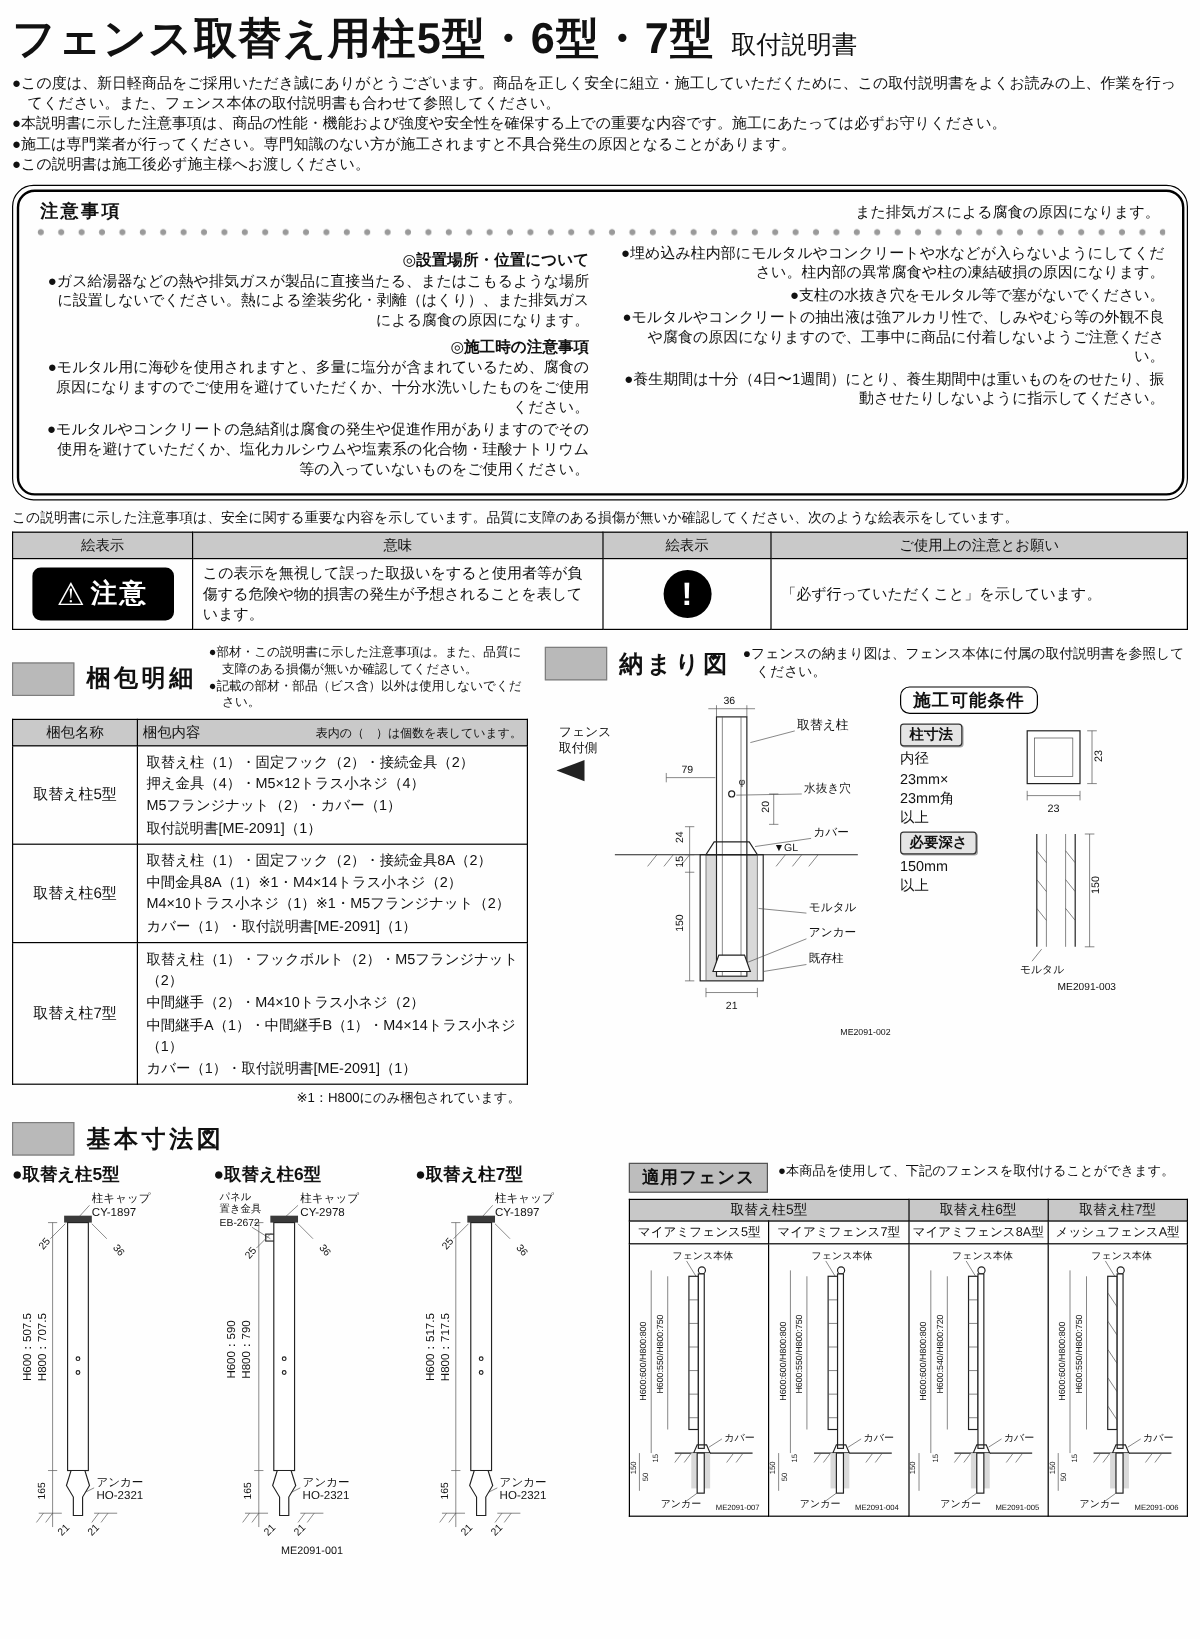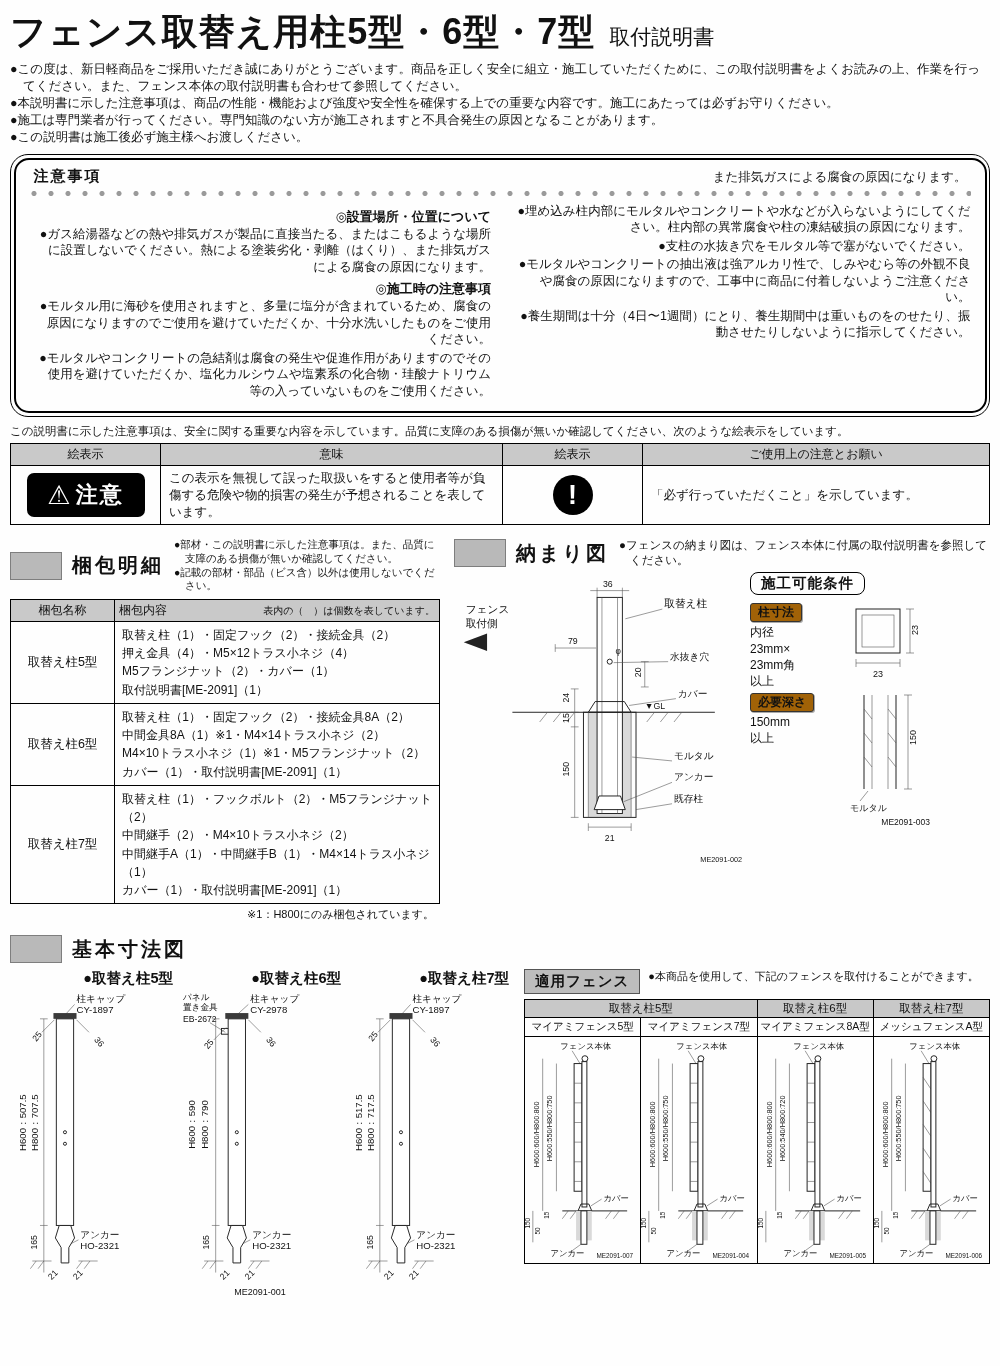--- a/index.html
+++ b/index.html
@@ -67,30 +67,30 @@
   .pack-head2 .pn { font-size:10px; font-weight:normal; }
   .pack-table tbody th { font-size:12.5px; font-weight:normal; text-align:center; }
   .pack-table tbody td { font-size:12px; line-height:1.52; padding:4px 7px; white-space:pre-line; }
   .pack-foot { font-size:11px; text-align:right; margin-top:3px; padding-right:6px; }
 
   
   .fig-area { display:flex; gap:4px; margin-top:4px; }
   .cond-panel { width:180px; font-size:12px; }
   .cond-title { display:inline-block; border:1.5px solid #000; border-radius:8px;
     padding:1px 10px; font-size:14.5px; font-weight:bold; letter-spacing:1px; margin-bottom:4px; }
-  .tag-box { display:inline-block; border:1.2px solid #333; border-radius:3px; background:#a16207;
+  .tag-box { display:inline-block; border:1.2px solid #333; border-radius:3px; background:#e5e5e5;
     padding:0 7px; font-size:12px; font-weight:bold; margin:4px 0 2px; box-shadow:1px 1px 0 #aaa; }
   .cond-row { display:flex; gap:6px; align-items:flex-start; }
   .cond-text { white-space:pre-line; font-size:12px; line-height:1.35; }
   .cond-code { font-size:8.5px; text-align:right; margin-top:2px; }
 
   
   .bd-cols { display:flex; gap:14px; align-items:flex-start; margin-top:6px; }
   .bd-left { width:500px; flex:0 0 auto; }
-  .posts-row { display:flex; gap:5px;text-align:right; }
+  .posts-row { display:flex; gap:5px; }
   .post-block { width:163px; }
   .post-name { font-size:14.5px; font-weight:bold; margin-bottom:2px; white-space:nowrap; }
   .bd-code { font-size:9px; text-align:center; margin-top:1px; }
   .bd-right { flex:1; }
   .app-head { display:flex; gap:8px; align-items:flex-start; margin-bottom:5px; }
   .app-title { flex:0 0 auto; background:#bdbdbd; border:1px solid #555; padding:2px 10px;
     font-size:14.5px; font-weight:bold; letter-spacing:1px; }
   .app-note { font-size:11px; line-height:1.3; padding-left:11px; text-indent:-11px; }
   .app-table { width:100%; table-layout:fixed; }
   .app-table th, .app-table td { border:1.1px solid #000; }

